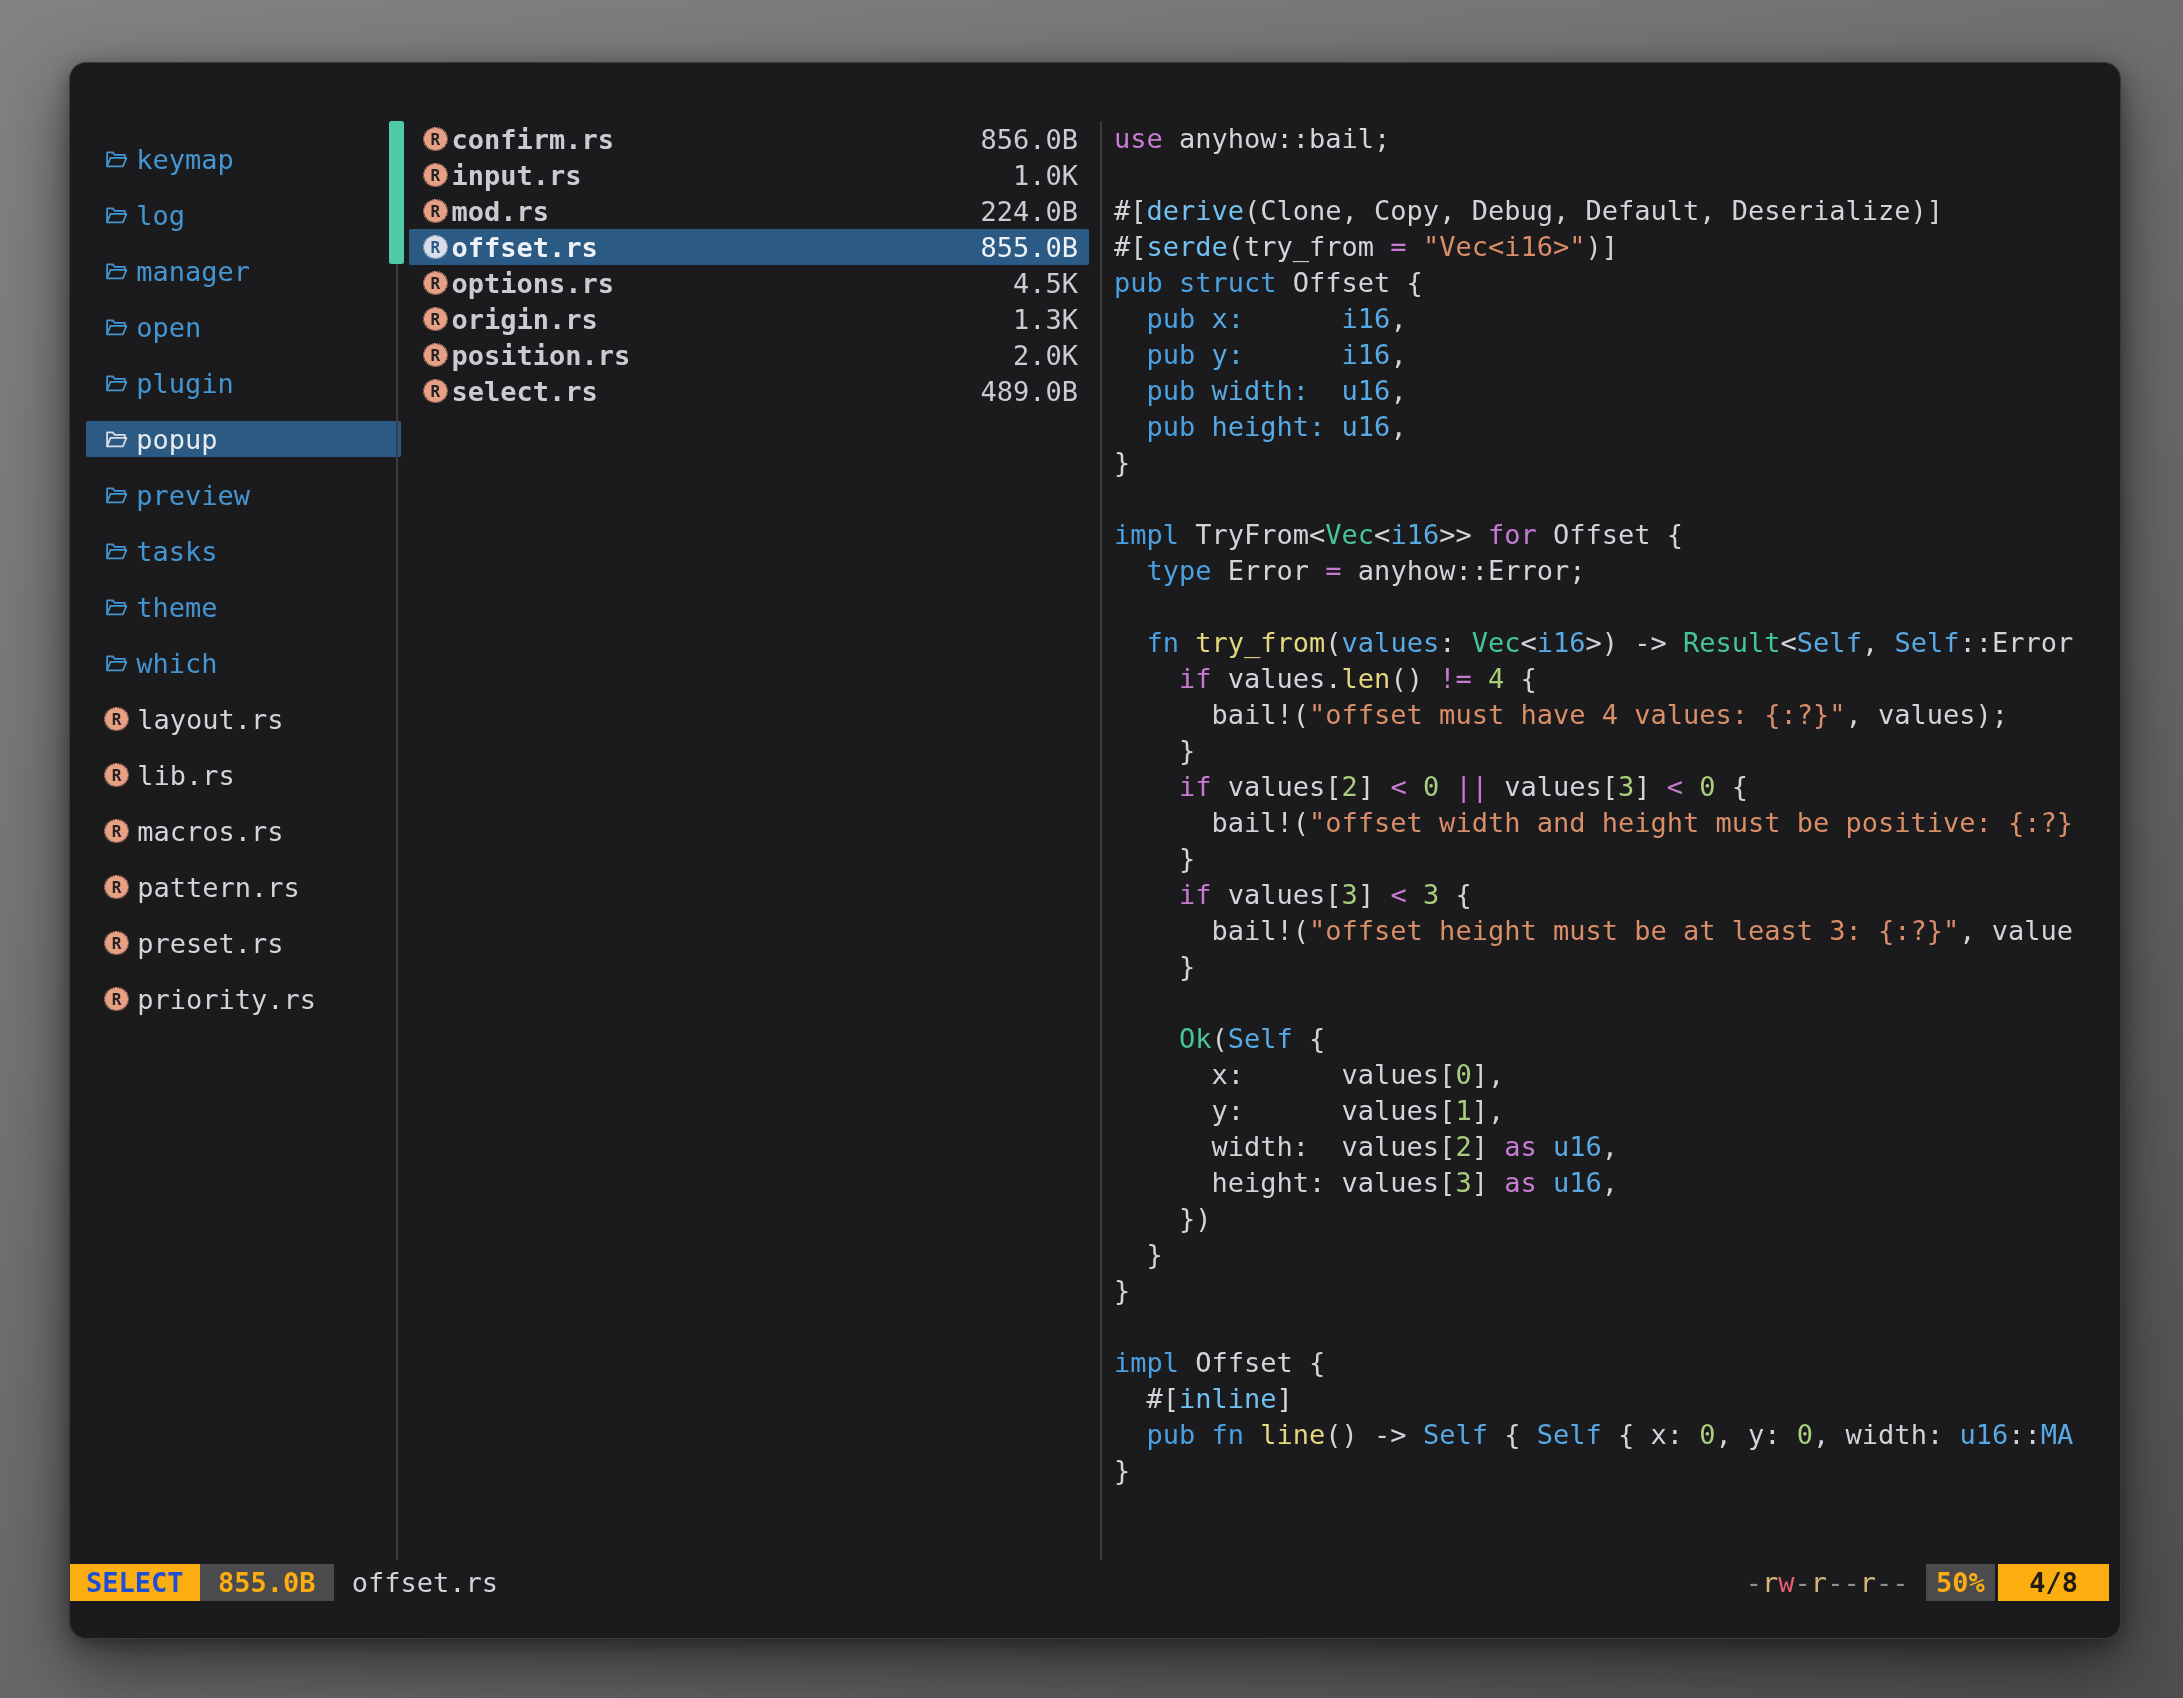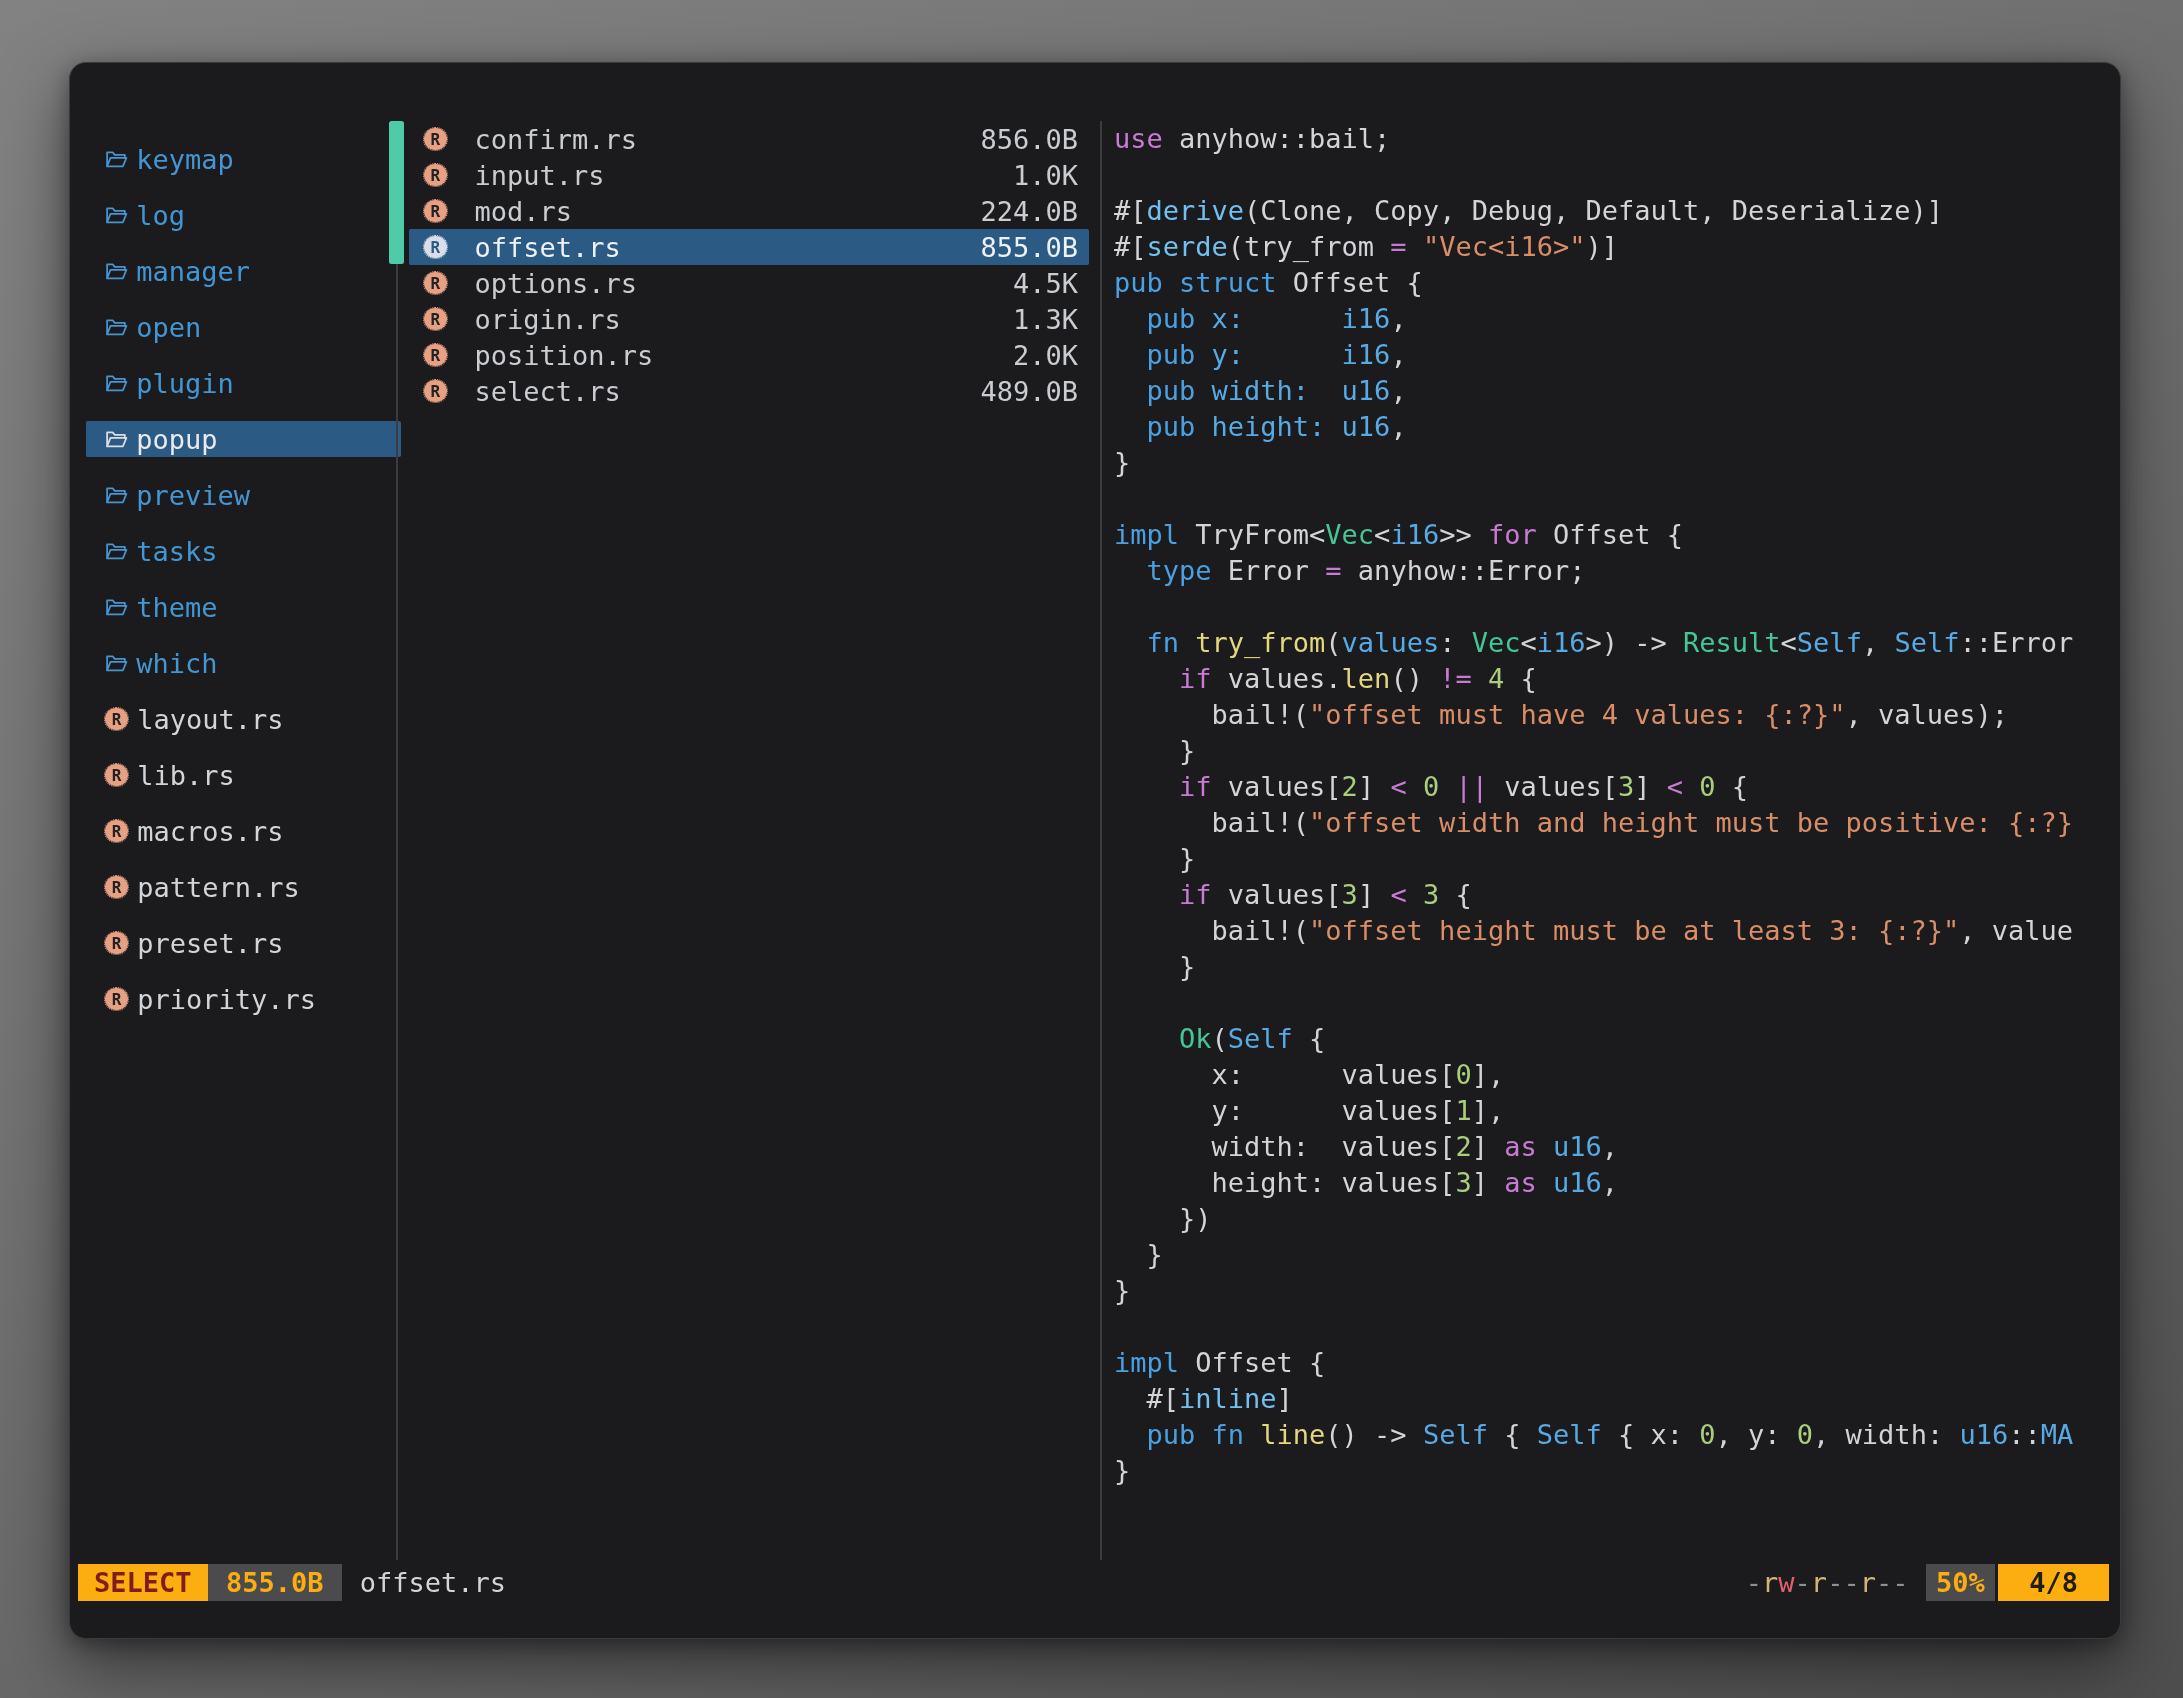--- a/index.html
+++ b/index.html
@@ -39,21 +39,21 @@
     box-sizing:border-box;width:22.7px;height:22.7px;margin:0 1.7px;border-radius:50%;
     background:var(--rust-peach,#e7a182);color:#222226;
     display:flex;align-items:center;justify-content:center;
     font-size:16px;font-weight:bold;
     outline:1.7px dotted var(--rust-peach,#e7a182);outline-offset:0.8px;
   }
   .sel .ricon{background:#d9dee8;outline-color:#d9dee8;color:#2b5a85;}
   
   #file-list{position:absolute;left:339px;top:58px;width:680px;}
   .frow{padding:0 11px 0 13.4px;border-radius:1.7px;}
-  .frow .name{margin-left:26px;color:#c9ccd1;white-space:pre;}
+  .frow .name{margin-left:3px;color:#c9ccd1;white-space:pre;font-weight:bold;}
   .frow .size{margin-left:auto;color:#c9ccd1;white-space:pre;}
   .frow.sel{background:var(--selection-blue,#2b5a85);}
   .frow.sel .name,.frow.sel .size{color:#eef1f5;}
   
   #code-pane{position:absolute;left:1044px;top:58px;width:1004px;overflow:hidden;}
   .cline{height:36px;line-height:36px;font-size:27px;white-space:pre;}
   .t-w{color:var(--tok-w,#d2d4d8);}
   .t-b{color:var(--tok-b,#4aa0e0);}
   .t-t{color:var(--tok-t,#57aae4);}
   .t-a{color:var(--tok-a,#72c0f0);}
@@ -61,21 +61,21 @@
   .t-g{color:var(--tok-g,#45c795);}
   .t-y{color:var(--tok-y,#e4d77e);}
   .t-s{color:var(--tok-s,#d98e68);}
   .t-n{color:var(--tok-n,#a9ce7d);}
   
   #status-bar{
     position:absolute;left:0;top:1501px;width:100%;height:37px;
     display:flex;align-items:stretch;font-size:27px;
   }
   .badge{display:flex;align-items:center;font-weight:bold;}
-  #mode-badge{background:var(--accent-orange,#fcae11);color:#7f1d1d;padding:6px 16px;margin-left:8px;}
+  #mode-badge{background:var(--accent-orange,#fcae11);color:#1d4ed8;padding:6px 16px;}
   #size-badge{background:#4b4b4d;color:var(--accent-orange,#fcae11);padding:0 18.5px;}
   #status-filename{display:flex;align-items:center;color:#d2d4d8;margin-left:17.6px;}
   #status-right{margin-left:auto;display:flex;align-items:stretch;margin-right:11px;}
   #permissions{display:flex;align-items:center;margin-right:17.6px;white-space:pre;}
   .pm-x{color:#8f9094;}.pm-r{color:#d3b377;}.pm-w{color:#e5606e;}
   #percent-badge{background:#4b4b4d;color:var(--accent-orange,#fcae11);padding:0 10px;}
   #position-badge{background:var(--accent-orange,#fcae11);color:#211d12;padding:12px 31px;margin-left:3.4px;}
 </style>
 </head>
 <body>

